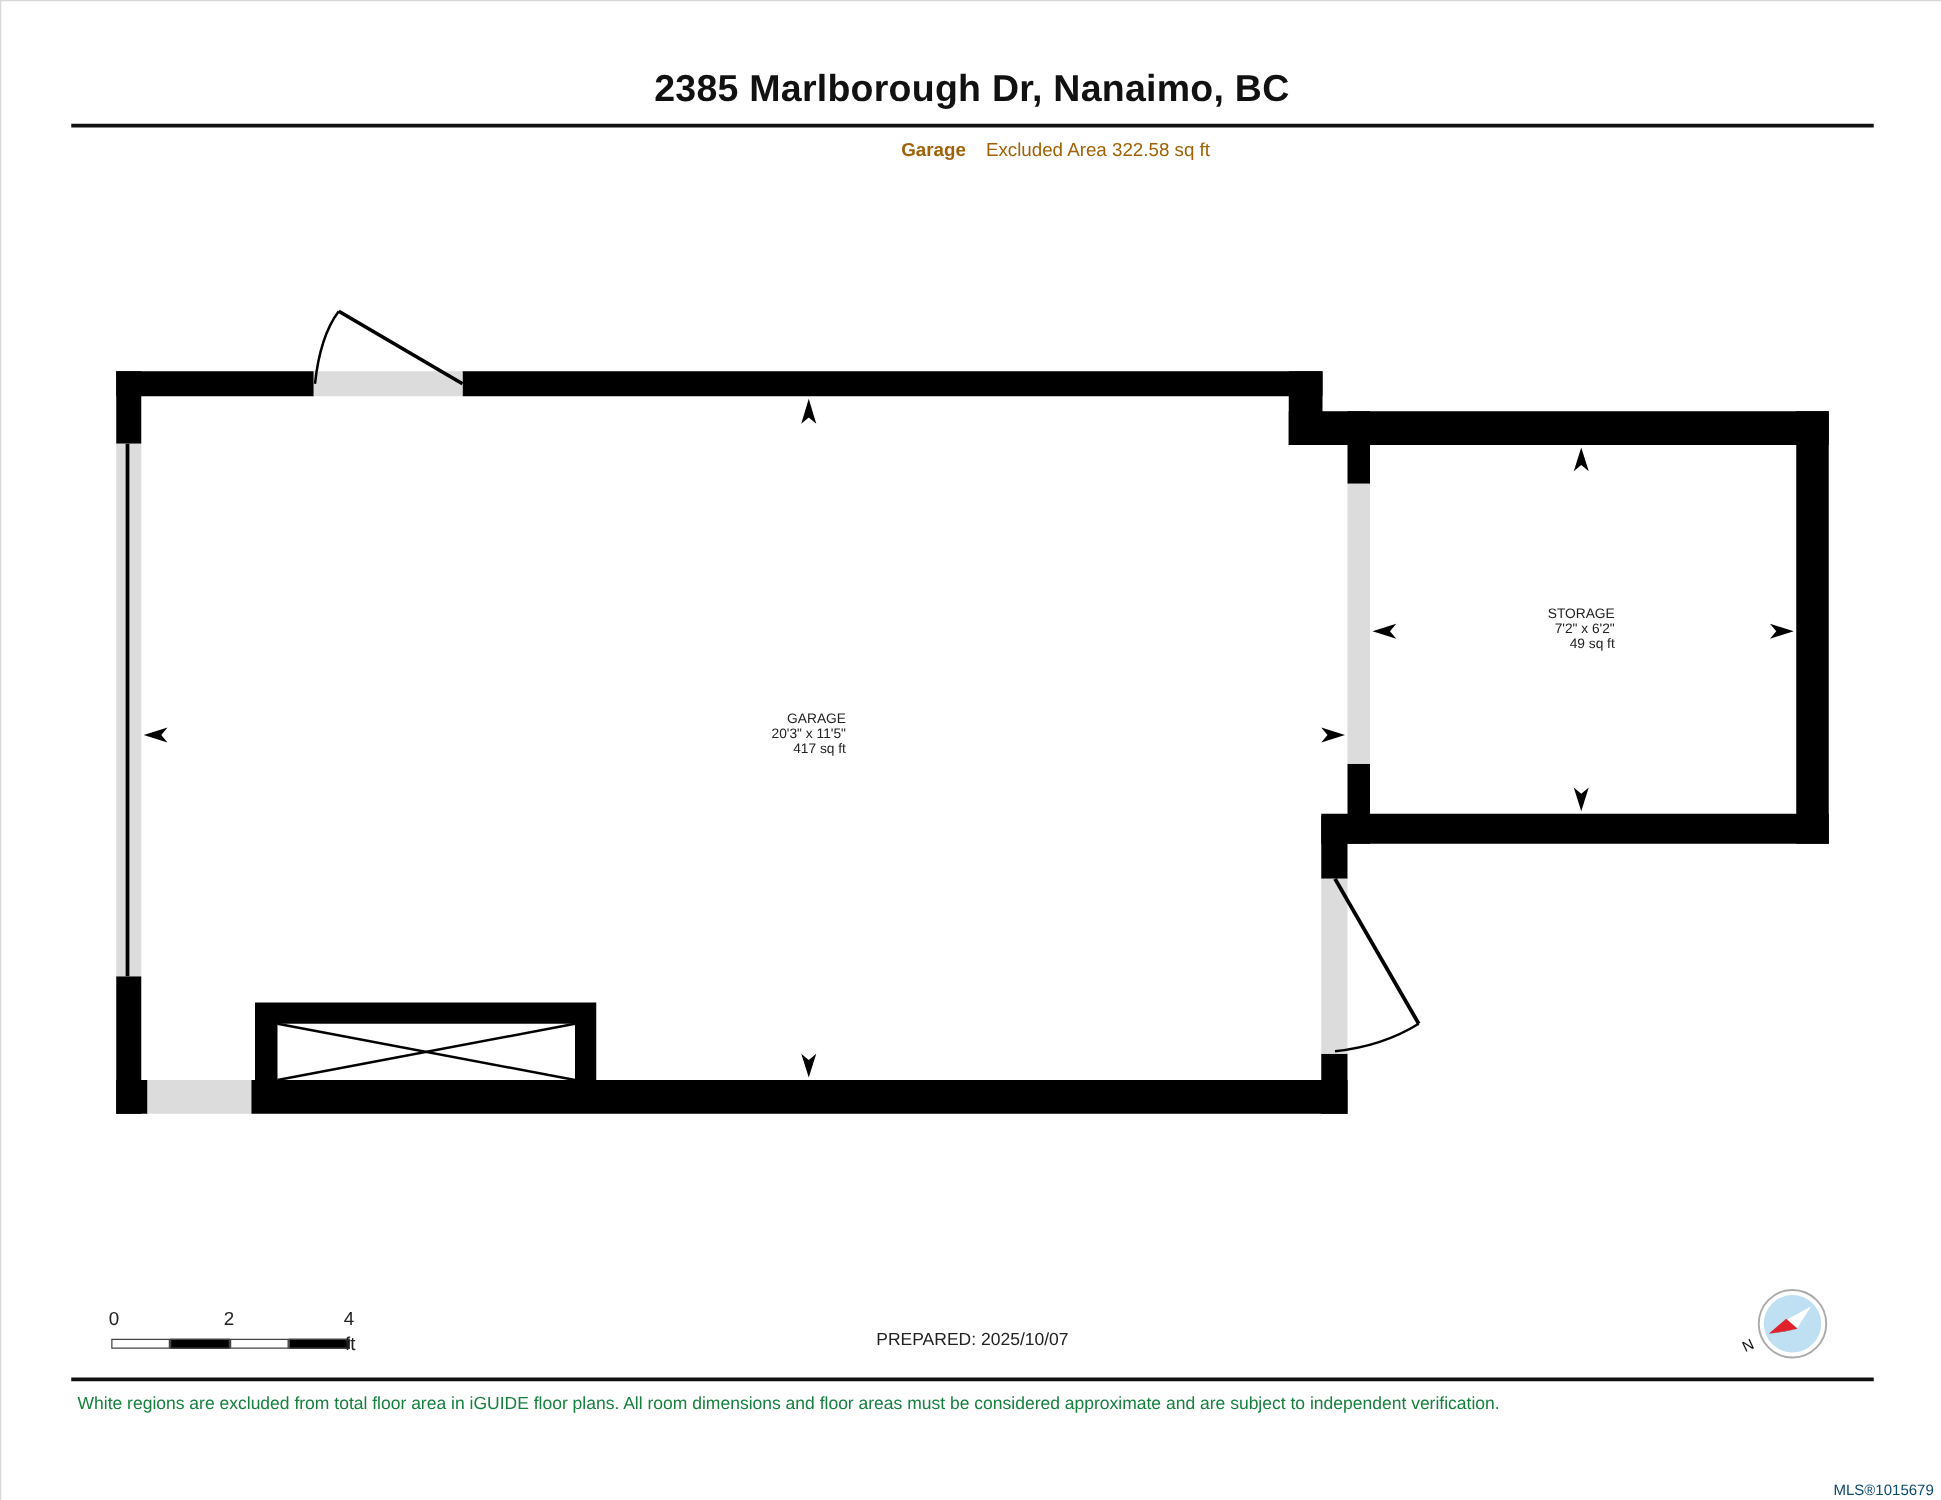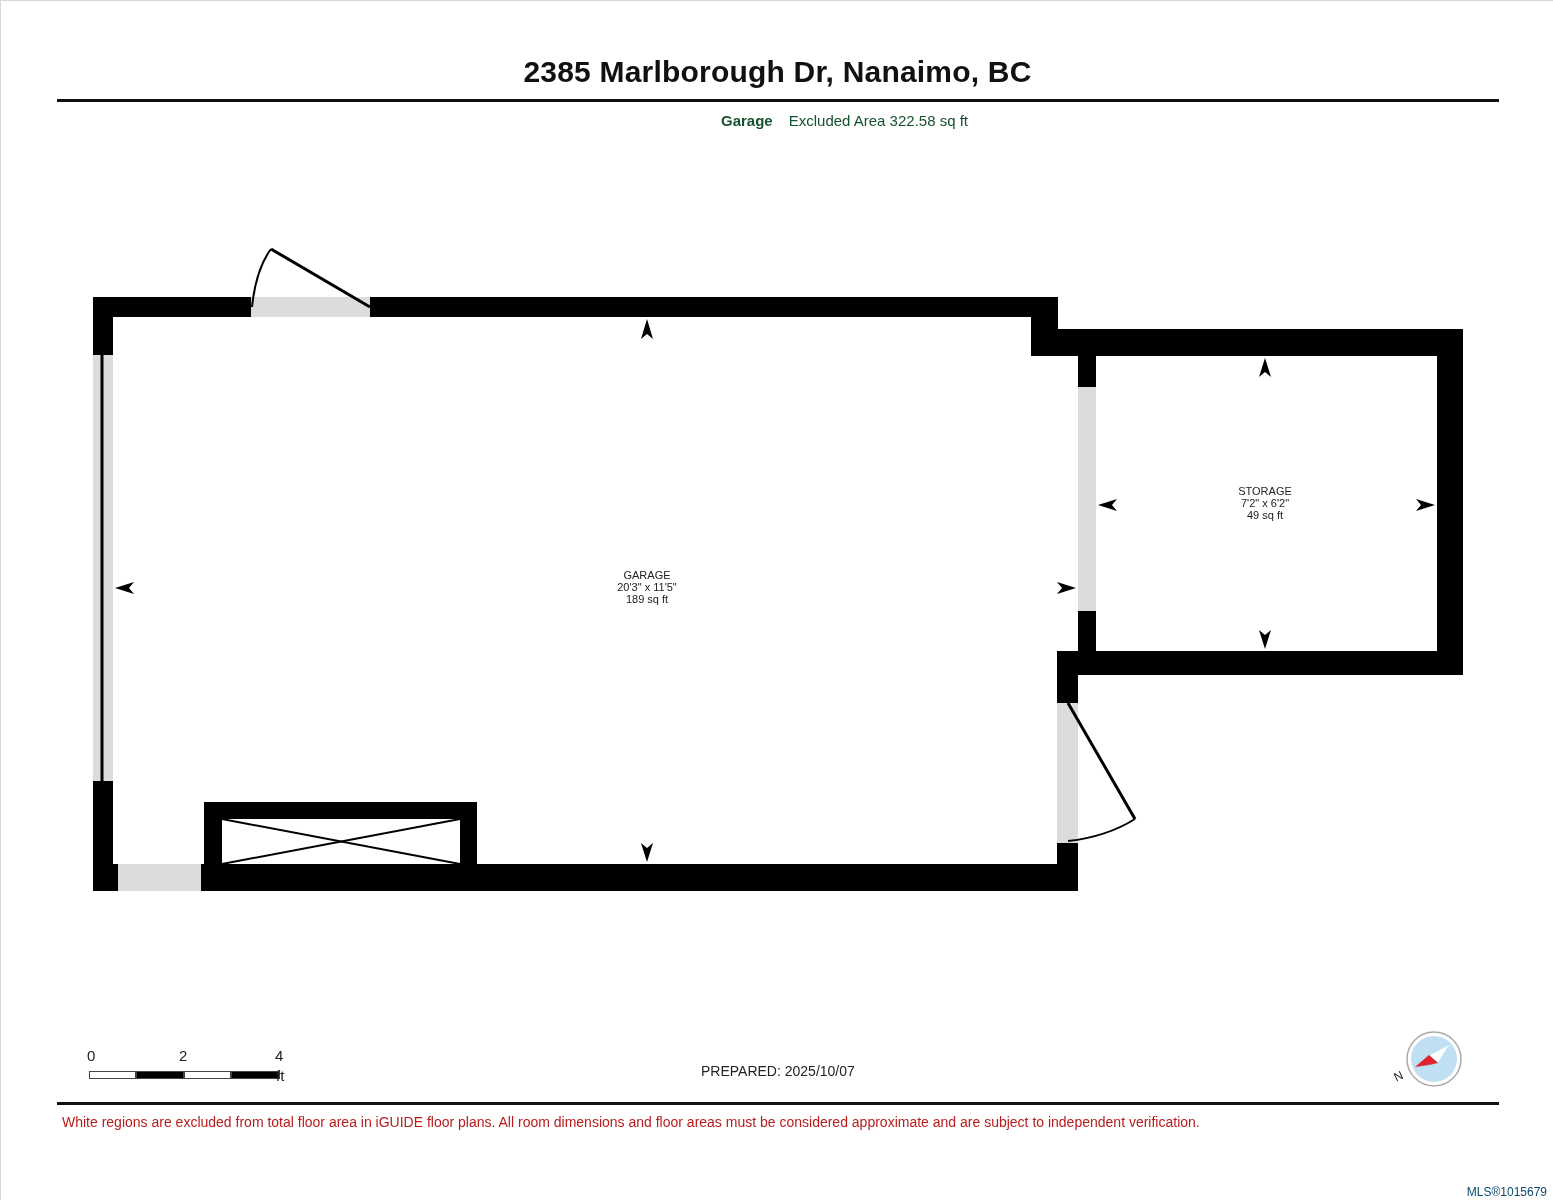--- a/index.html
+++ b/index.html
@@ -9,35 +9,35 @@
     box-sizing: border-box; border-left: 1px solid #d8d8d8; border-top: 1px solid #d8d8d8;
   }
   .title {
     position: absolute; left: 0; top: 54px; width: 1553px; text-align: center;
     font-size: 30px; font-weight: bold; letter-spacing: 0.2px; color: #111;
   }
   .rule { position: absolute; left: 56px; width: 1442px; height: 3px; background: #111; }
   .rule.top { top: 98px; }
   .rule.bottom { top: 1101px; }
   .subtitle {
-    position: absolute; top: 111px; left: 720px; font-size: 15px; color: #14532d; white-space: nowrap;
+    position: absolute; top: 111px; left: 720px; font-size: 15px; color: #a16207; white-space: nowrap;
   }
   .subtitle .lvl { font-weight: bold; margin-right: 16px; }
   .plan { position: absolute; left: 0; top: 0; }
   .room-label {
-    position: absolute; text-align: center; font-size: 11px; line-height: 12px; color: #222;
+    position: absolute; text-align: right; font-size: 11px; line-height: 12px; color: #222;
     transform: translateX(-50%);
   }
   .scale { position: absolute; left: 85px; top: 1046px; width: 230px; height: 40px; }
   .scale .tick { position: absolute; top: 0; font-size: 15px; color: #222; }
   .scale .bar { position: absolute; top: 24px; height: 8px; box-sizing: border-box; border: 1px solid #444; }
   .scale .unit { position: absolute; left: 190px; top: 20px; font-size: 15px; color: #222; }
   .prepared { position: absolute; left: 700px; top: 1062px; font-size: 14px; color: #222; }
   .compass { position: absolute; left: 1390px; top: 1028px; width: 80px; height: 60px; }
-  .disclaimer { position: absolute; left: 61px; top: 1113px; font-size: 14px; color: #b91c1c; white-space: nowrap; }
+  .disclaimer { position: absolute; left: 61px; top: 1113px; font-size: 14px; color: #15803d; white-space: nowrap; }
   .mls { position: absolute; right: 6px; top: 1184px; font-size: 12px; color: #0c4a6e; margin-left: 12px; }
 </style>
 </head>
 <body>
 
 <div class="title">2385 Marlborough Dr, Nanaimo, BC</div>
 <div class="rule top"></div>
 <div class="subtitle">
   <span class="lvl">Garage</span><span>Excluded Area 322.58 sq ft</span>
 </div>
@@ -108,21 +108,21 @@
     <path d="M 1264 357 L 1270 376 L 1264 371 L 1258 376 Z"></path>
     <path d="M 1264 648 L 1270 629 L 1264 634 L 1258 629 Z"></path>
     <path d="M 1097 504 L 1116 498 L 1111 504 L 1116 510 Z"></path>
     <path d="M 1434 504 L 1415 498 L 1420 504 L 1415 510 Z"></path>
   </g>
 </svg>
 
 <div class="room-label" style="left:646px; top:568px;">
   <div>GARAGE</div>
   <div>20'3" x 11'5"</div>
-  <div>189 sq ft</div>
+  <div>417 sq ft</div>
 </div>
 
 <div class="room-label" style="left:1264px; top:484px;">
   <div>STORAGE</div>
   <div>7'2" x 6'2"</div>
   <div>49 sq ft</div>
 </div>
 
 <div class="scale">
   <span class="tick" style="left:1px;">0</span>

